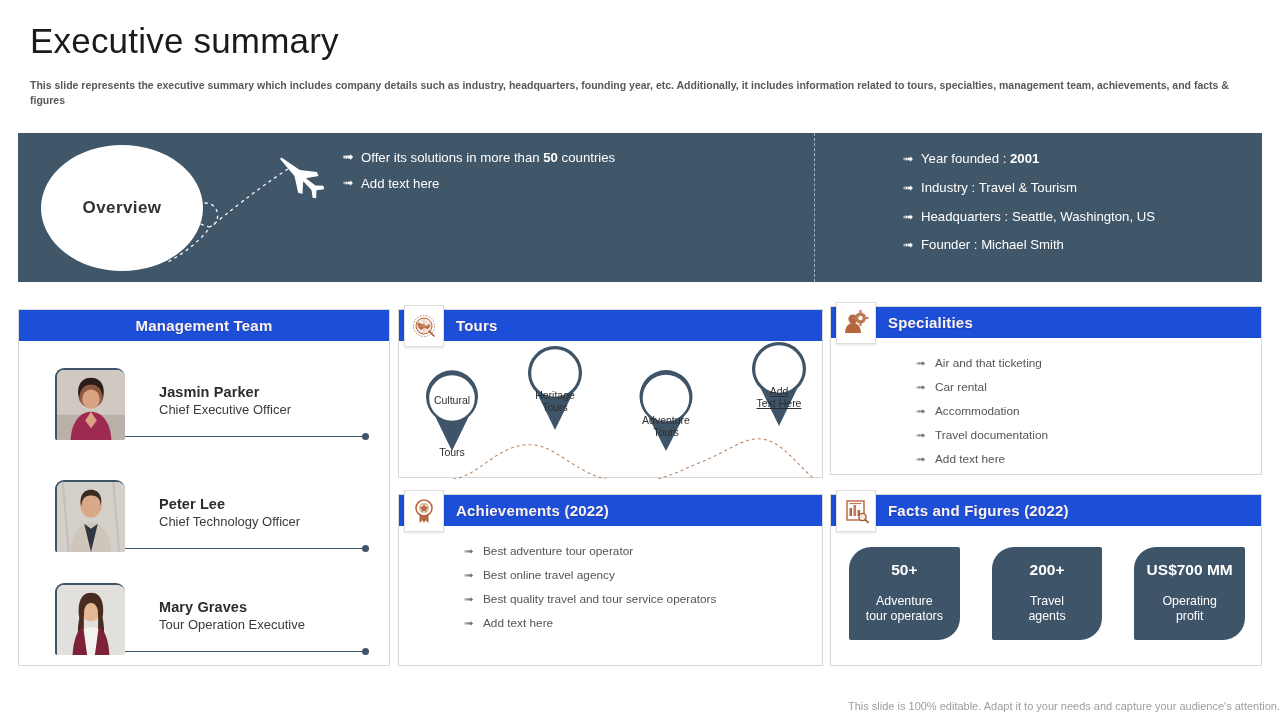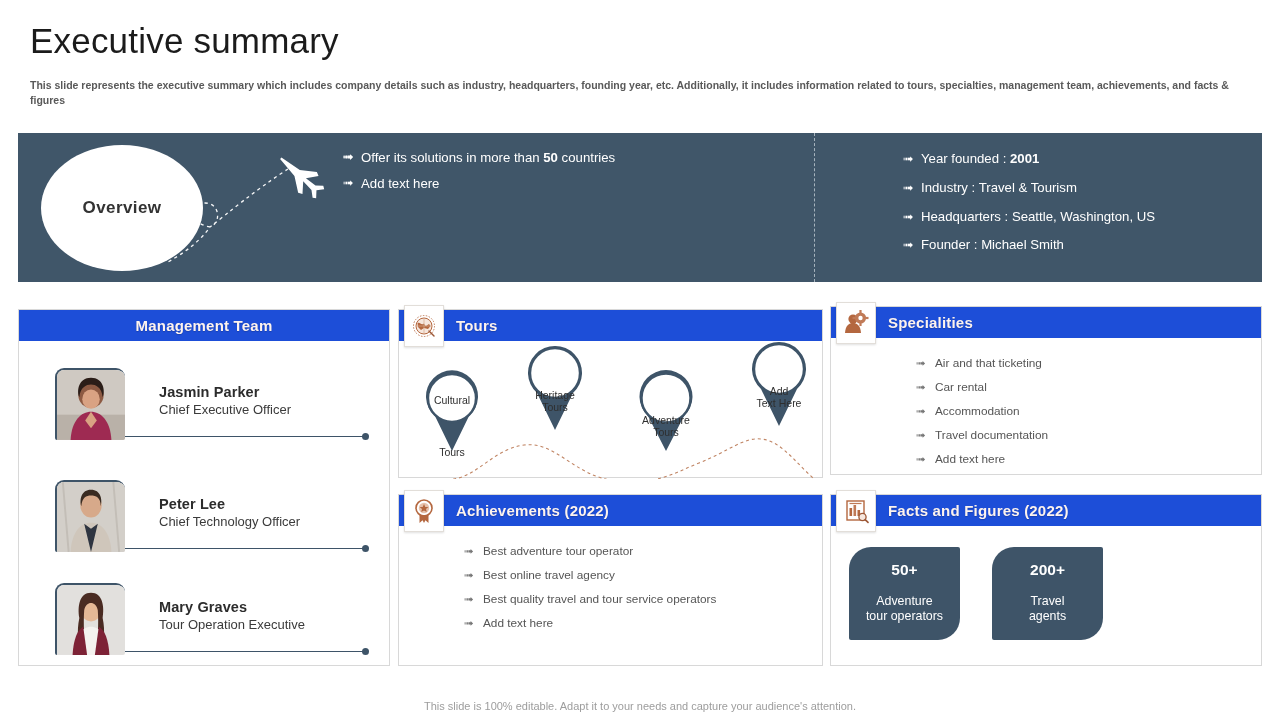--- a/index.html
+++ b/index.html
@@ -140,21 +140,21 @@
     width:111px;height:93px;background:#3e5468;
     border-radius:22px 2px 22px 2px;
     display:flex;flex-direction:column;align-items:center;justify-content:center;
     color:#fff;text-align:center;line-height:15.5px;
   }
   .ff-box .ff-val{font-size:15.5px;font-weight:700;margin-bottom:16px;}
   .ff-box .ff-lab{font-size:12.4px;font-weight:400;}
 
   
   .footer{
-    position:absolute;left:0;top:700px;width:1280px;text-align:center;
+    position:absolute;left:0;top:700px;width:1280px;text-align:right;
     font-size:11px;color:#9d9d9d;
   }
 </style>
 </head>
 <body>
 
 <div class="slide">
 
   <div class="page-title">Executive summary</div>
   <div class="page-subtitle">This slide represents the executive summary which includes company details such as industry, headquarters, founding year, etc. Additionally, it includes information related to tours, specialties, management team, achievements, and facts &amp; figures</div>
@@ -318,21 +318,21 @@
           <span>Adventure</span>
           <span>Tours</span>
         </div>
       </div>
 
       <div class="pin" style="left:347px;top:-4px;width:66px;height:90px;">
         <svg width="66" height="90" viewBox="0 0 66 90">
           <path d="M33 89 L15 52 A27 27 0 1 1 51 52 Z" fill="#3e5468"></path>
           <circle cx="33" cy="32" r="25" fill="#ffffff" stroke="#3e5468" stroke-width="2.4"></circle>
         </svg>
-        <div class="lbl" style="height:64px;">
+        <div class="lbl" style="height:64px;text-decoration:underline;">
           <span>Add</span>
           <span>Text Here</span>
         </div>
       </div>
     </div>
   </div>
 
   <div class="card" id="card-spec">
     <div class="card-head">
       <div class="head-icon">
@@ -401,18 +401,23 @@
       <div class="ff-box">
         <div class="ff-val">50+</div>
         <div class="ff-lab">Adventure</div>
         <div class="ff-lab">tour operators</div>
       </div>
       <div class="ff-box">
         <div class="ff-val">200+</div>
         <div class="ff-lab">Travel</div>
         <div class="ff-lab">agents</div>
       </div>
+      <div class="ff-box">
+        <div class="ff-val">US$700 MM</div>
+        <div class="ff-lab">Operating</div>
+        <div class="ff-lab">profit</div>
+      </div>
     </div>
   </div>
 
   <div class="footer">This slide is 100% editable. Adapt it to your needs and capture your audience's attention.</div>
 
 </div>
 
 </body></html>

